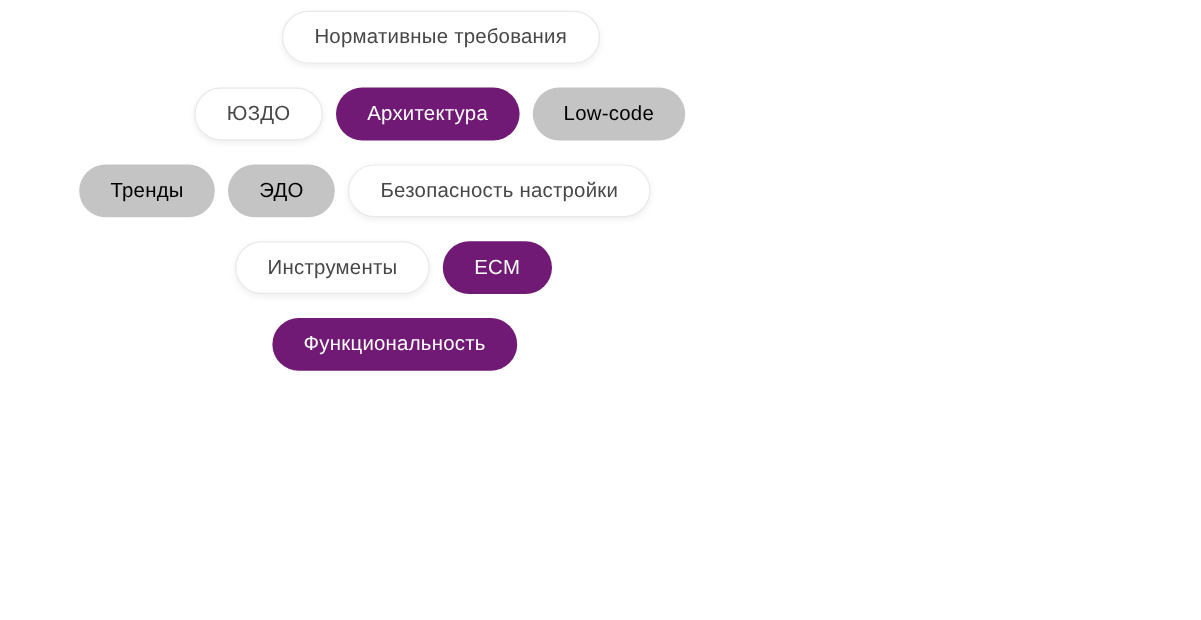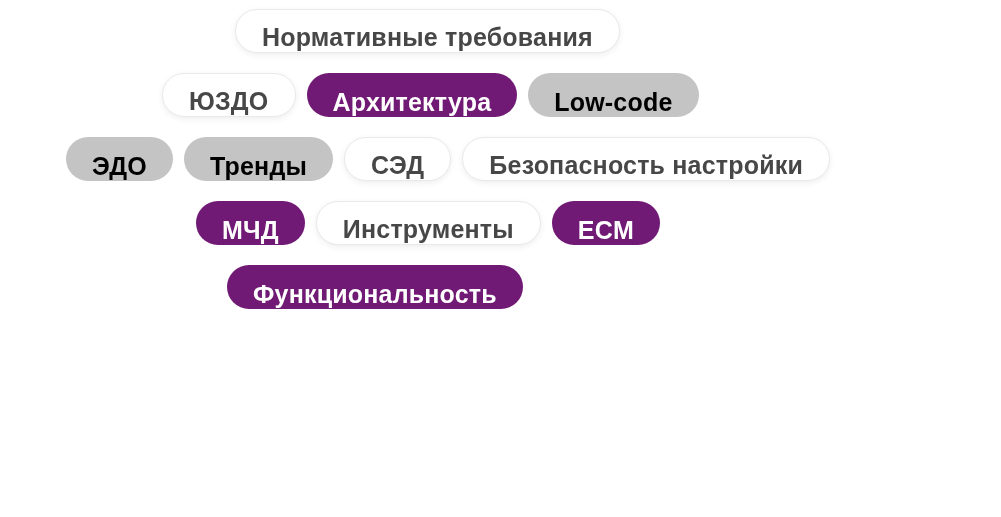--- a/index.html
+++ b/index.html
@@ -28,27 +28,27 @@
     margin-bottom: 20px;
     height: 44px;
   }
   .row-0 { margin-left: 235px; }
   .row-1 { margin-left: 162px; }
   .row-2 { margin-left: 66px;  }
   .row-3 { margin-left: 196px; }
   .row-4 { margin-left: 227px; }
   .pill {
     display: inline-flex;
-    align-items: flex-end;
+    align-items: center;
     justify-content: center;
     height: 44px;
     padding: 0 26px;
     border-radius: 22px;
-    font-size: 25px;
-    font-weight: 700;
+    font-size: 17px;
+    font-weight: 400;
     letter-spacing: 0.2px;
     white-space: nowrap;
     box-sizing: border-box;
     cursor: pointer;
     user-select: none;
   }
   .pill--white {
     background: #ffffff;
     color: #474747;
     border: 1px solid #e9e9e9;
@@ -85,37 +85,31 @@
       <div class="pill pill--dark">
         <span class="pill-label">Архитектура</span>
       </div>
       <div class="pill pill--light">
         <span class="pill-label">Low-code</span>
       </div>
     </div>
 
     <div class="row row-2">
       <div class="pill pill--light">
-        <span class="pill-label">ЭДО</span>
+        <span class="pill-label">Тренды</span>
       </div>
       <div class="pill pill--light">
-        <span class="pill-label">Тренды</span>
-      </div>
-      <div class="pill pill--white">
-        <span class="pill-label">СЭД</span>
+        <span class="pill-label">ЭДО</span>
       </div>
       <div class="pill pill--white">
         <span class="pill-label">Безопасность настройки</span>
       </div>
     </div>
 
     <div class="row row-3">
-      <div class="pill pill--dark">
-        <span class="pill-label">МЧД</span>
-      </div>
       <div class="pill pill--white">
         <span class="pill-label">Инструменты</span>
       </div>
       <div class="pill pill--dark">
         <span class="pill-label">ECM</span>
       </div>
     </div>
 
     <div class="row row-4">
       <div class="pill pill--dark">

